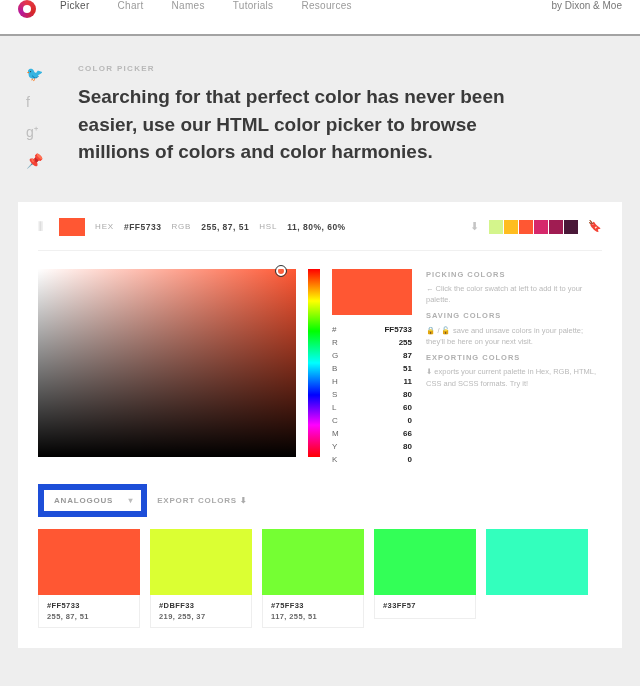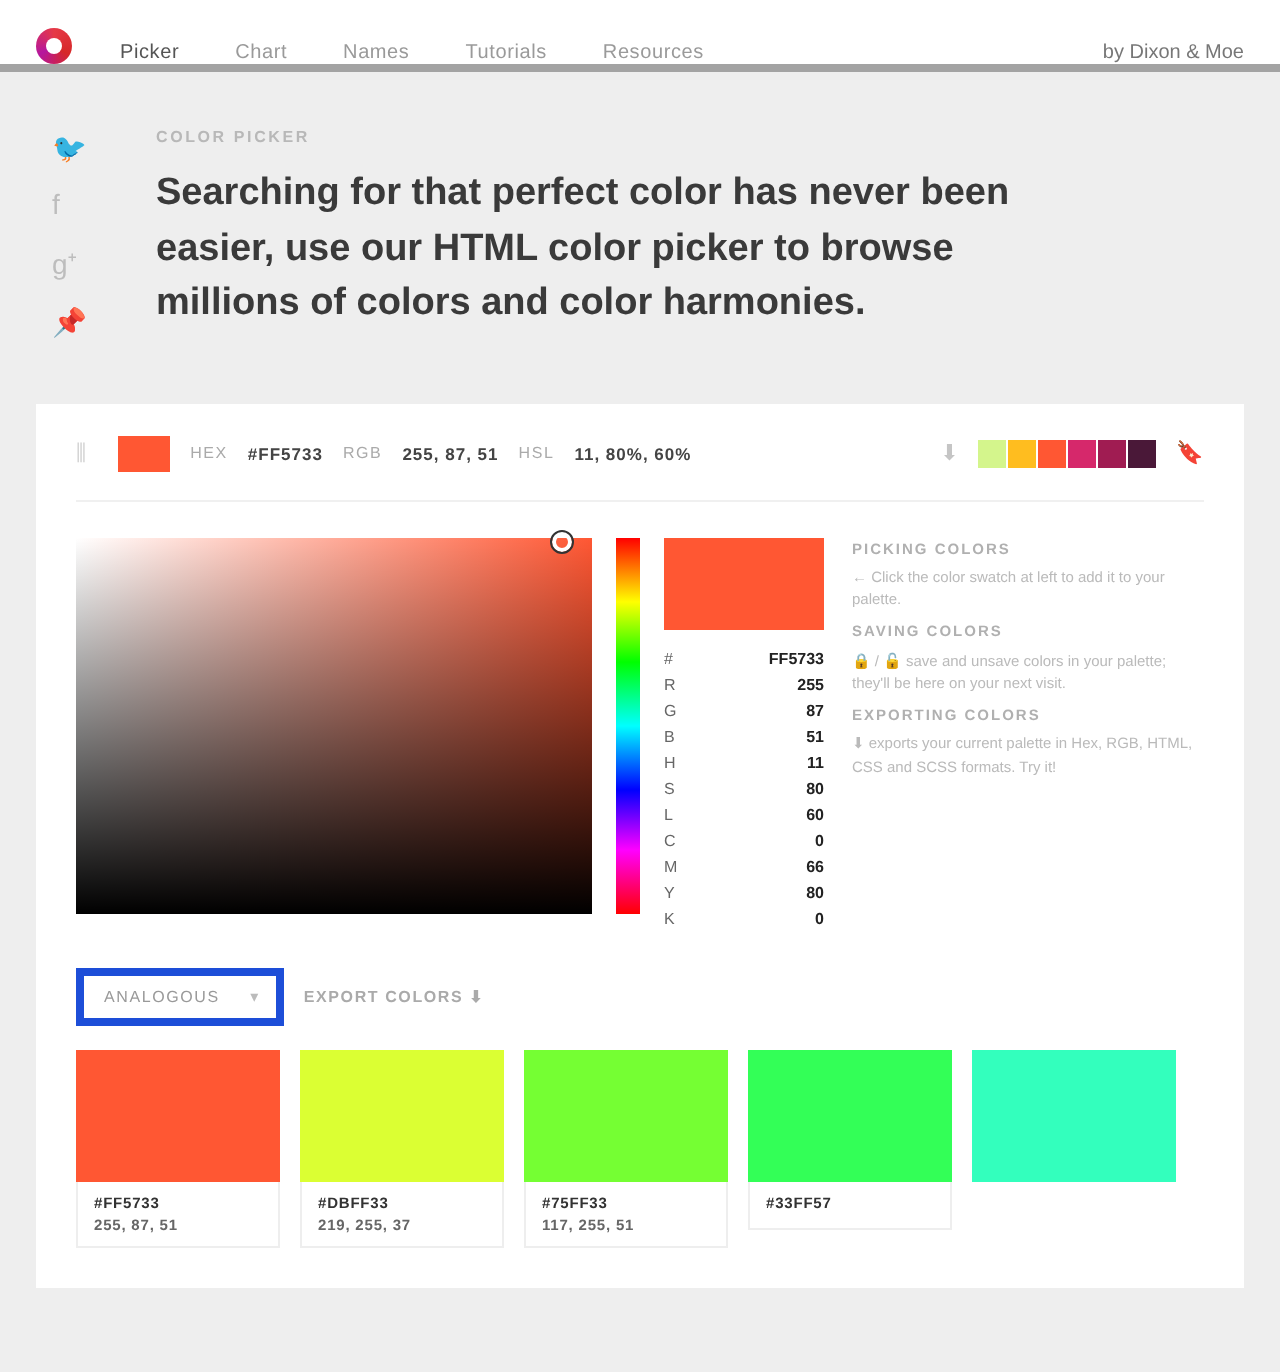--- a/index.html
+++ b/index.html
@@ -1,17 +1,17 @@
 <!DOCTYPE html>
 <html><head>
 <meta charset="utf-8">
 <style>
 *{box-sizing:border-box;margin:0;padding:0}
 body{font-family:-apple-system,BlinkMacSystemFont,"Segoe UI",Arial,sans-serif;background:#eeeeee;width:640px;font-size:11px;color:#333}
-.topbar{background:#fff;border-bottom:4px solid #a3a3a3;display:flex;align-items:flex-end;padding:0 18px;height:36px}
+.topbar{background:#fff;border-bottom:2px solid #a3a3a3;display:flex;align-items:flex-start;padding:0 18px;height:36px}
 .logo{width:18px;height:18px;border-radius:50%;background:conic-gradient(#e63946,#d62828,#b5179e,#e63946);position:relative;margin-right:24px}
 .logo:after{content:"";position:absolute;top:5px;left:5px;width:8px;height:8px;border-radius:50%;background:#fff}
 .nav{display:flex;gap:28px;flex:1}
 .nav a{font-size:10px;color:#9a9a9a;text-decoration:none;letter-spacing:.3px}
 .nav a.active{color:#555}
 .credit{font-size:10px;color:#777}
 .hero{padding:28px 56px 36px 78px;position:relative}
 .social{position:absolute;left:26px;top:30px;display:flex;flex-direction:column;gap:12px;color:#bdbdbd;font-size:14px}
 .eyebrow{font-size:8px;letter-spacing:1.3px;color:#b8b8b8;margin-bottom:10px;font-weight:600}
 .headline{font-size:19px;font-weight:700;color:#3a3a3a;line-height:1.45;max-width:430px}
@@ -31,21 +31,21 @@
 .hue{width:12px;height:188px;background:linear-gradient(to bottom,#ff0000 0%,#ffff00 17%,#00ff00 33%,#00ffff 50%,#0000ff 67%,#ff00ff 83%,#ff0000 100%)}
 .details{flex:1;display:flex;gap:14px}
 .readout{width:80px}
 .readout-swatch{width:80px;height:46px;background:#ff5733;margin-bottom:8px}
 .readout-row{display:flex;justify-content:space-between;font-size:8px;padding:2px 0;color:#666}
 .readout-row b{color:#222;font-weight:700}
 .help{flex:1;font-size:7.5px;color:#bababa;line-height:1.5}
 .help h6{font-size:7.5px;letter-spacing:1px;font-weight:700;color:#b0b0b0;margin-bottom:3px;margin-top:5px}
 .help h6:first-child{margin-top:0}
 .harmony-bar{display:flex;gap:10px;align-items:center;margin:18px 0 12px}
-.select{border:4px solid #1d4ed8;padding:6px 28px 6px 10px;font-size:8px;letter-spacing:.8px;color:#999;position:relative;font-weight:400}
+.select{border:6px solid #1d4ed8;padding:6px 28px 6px 10px;font-size:8px;letter-spacing:.8px;color:#999;position:relative;font-weight:700}
 .select:after{content:"▾";position:absolute;right:8px;color:#bbb}
 .export-btn{font-size:8px;letter-spacing:.8px;color:#aaa;font-weight:600}
 .swatches{display:flex;flex-wrap:wrap;gap:10px}
 .sw{width:102px}
 .sw-color{height:66px}
 .sw-meta{border:1px solid #eee;border-top:none;padding:6px 8px;font-size:7.5px;font-weight:700;letter-spacing:.4px}
 .sw-meta div:last-child{margin-top:2px;color:#666;font-weight:600}
 </style>
 </head>
 <body>

